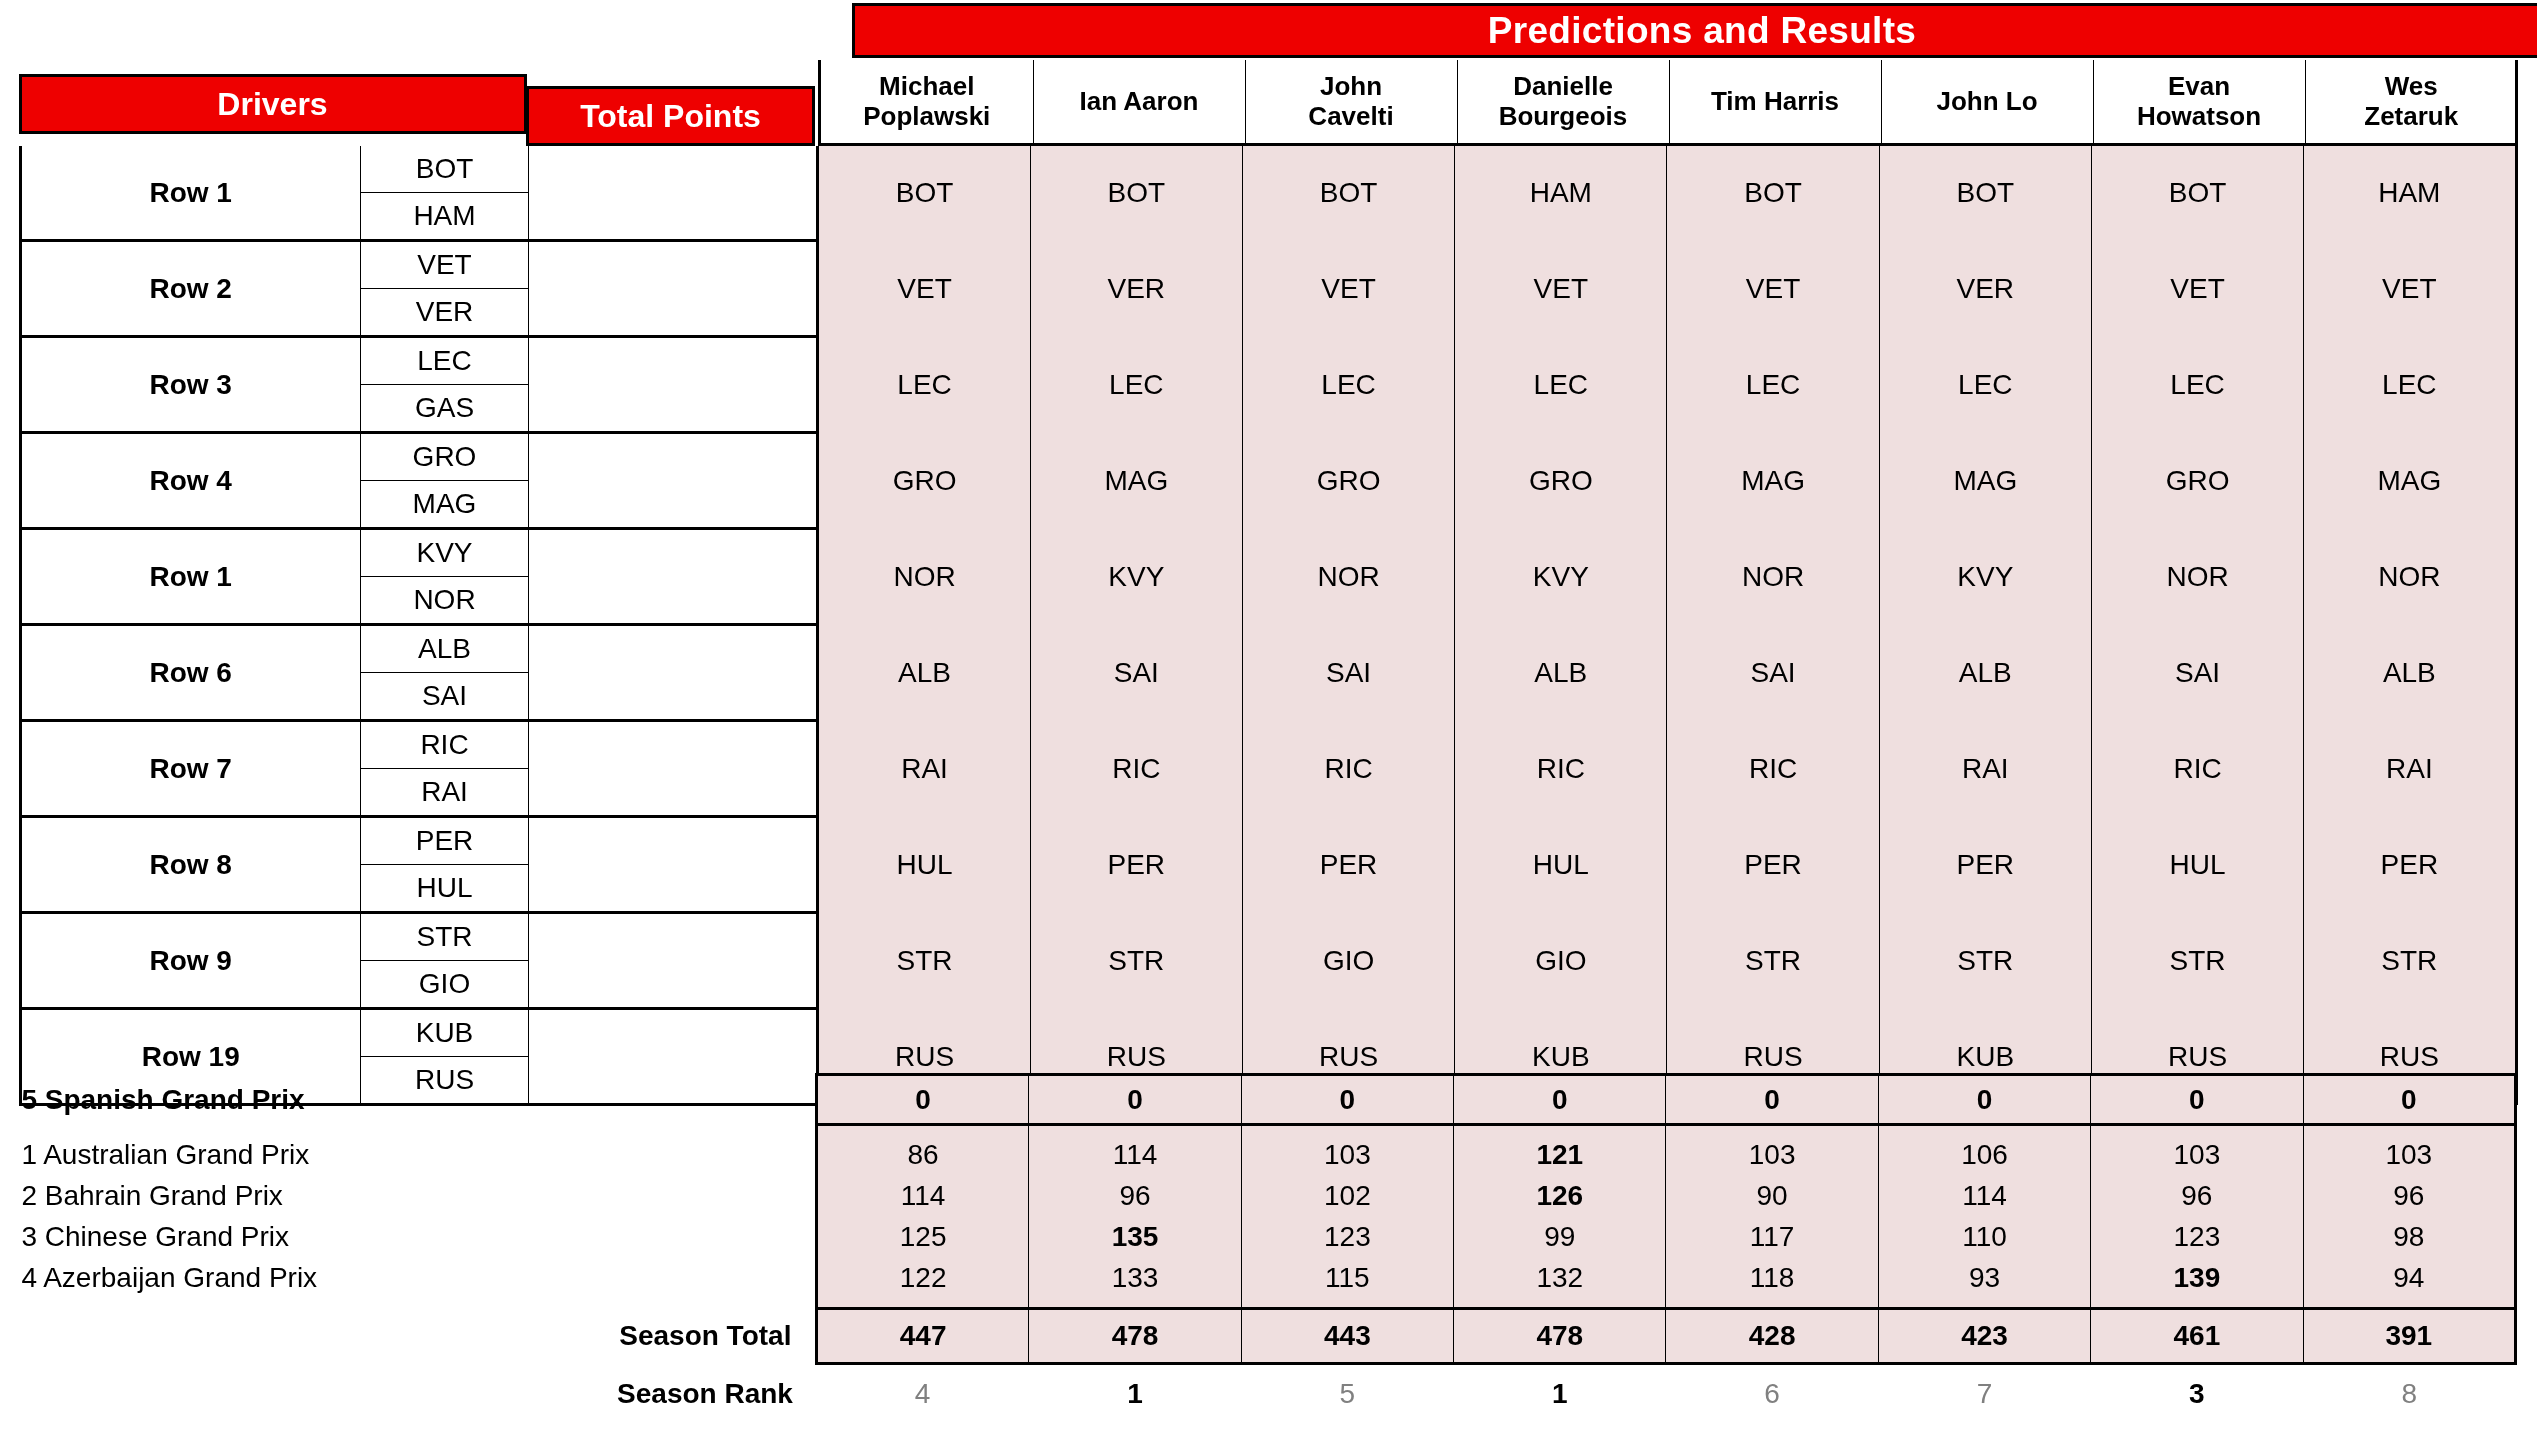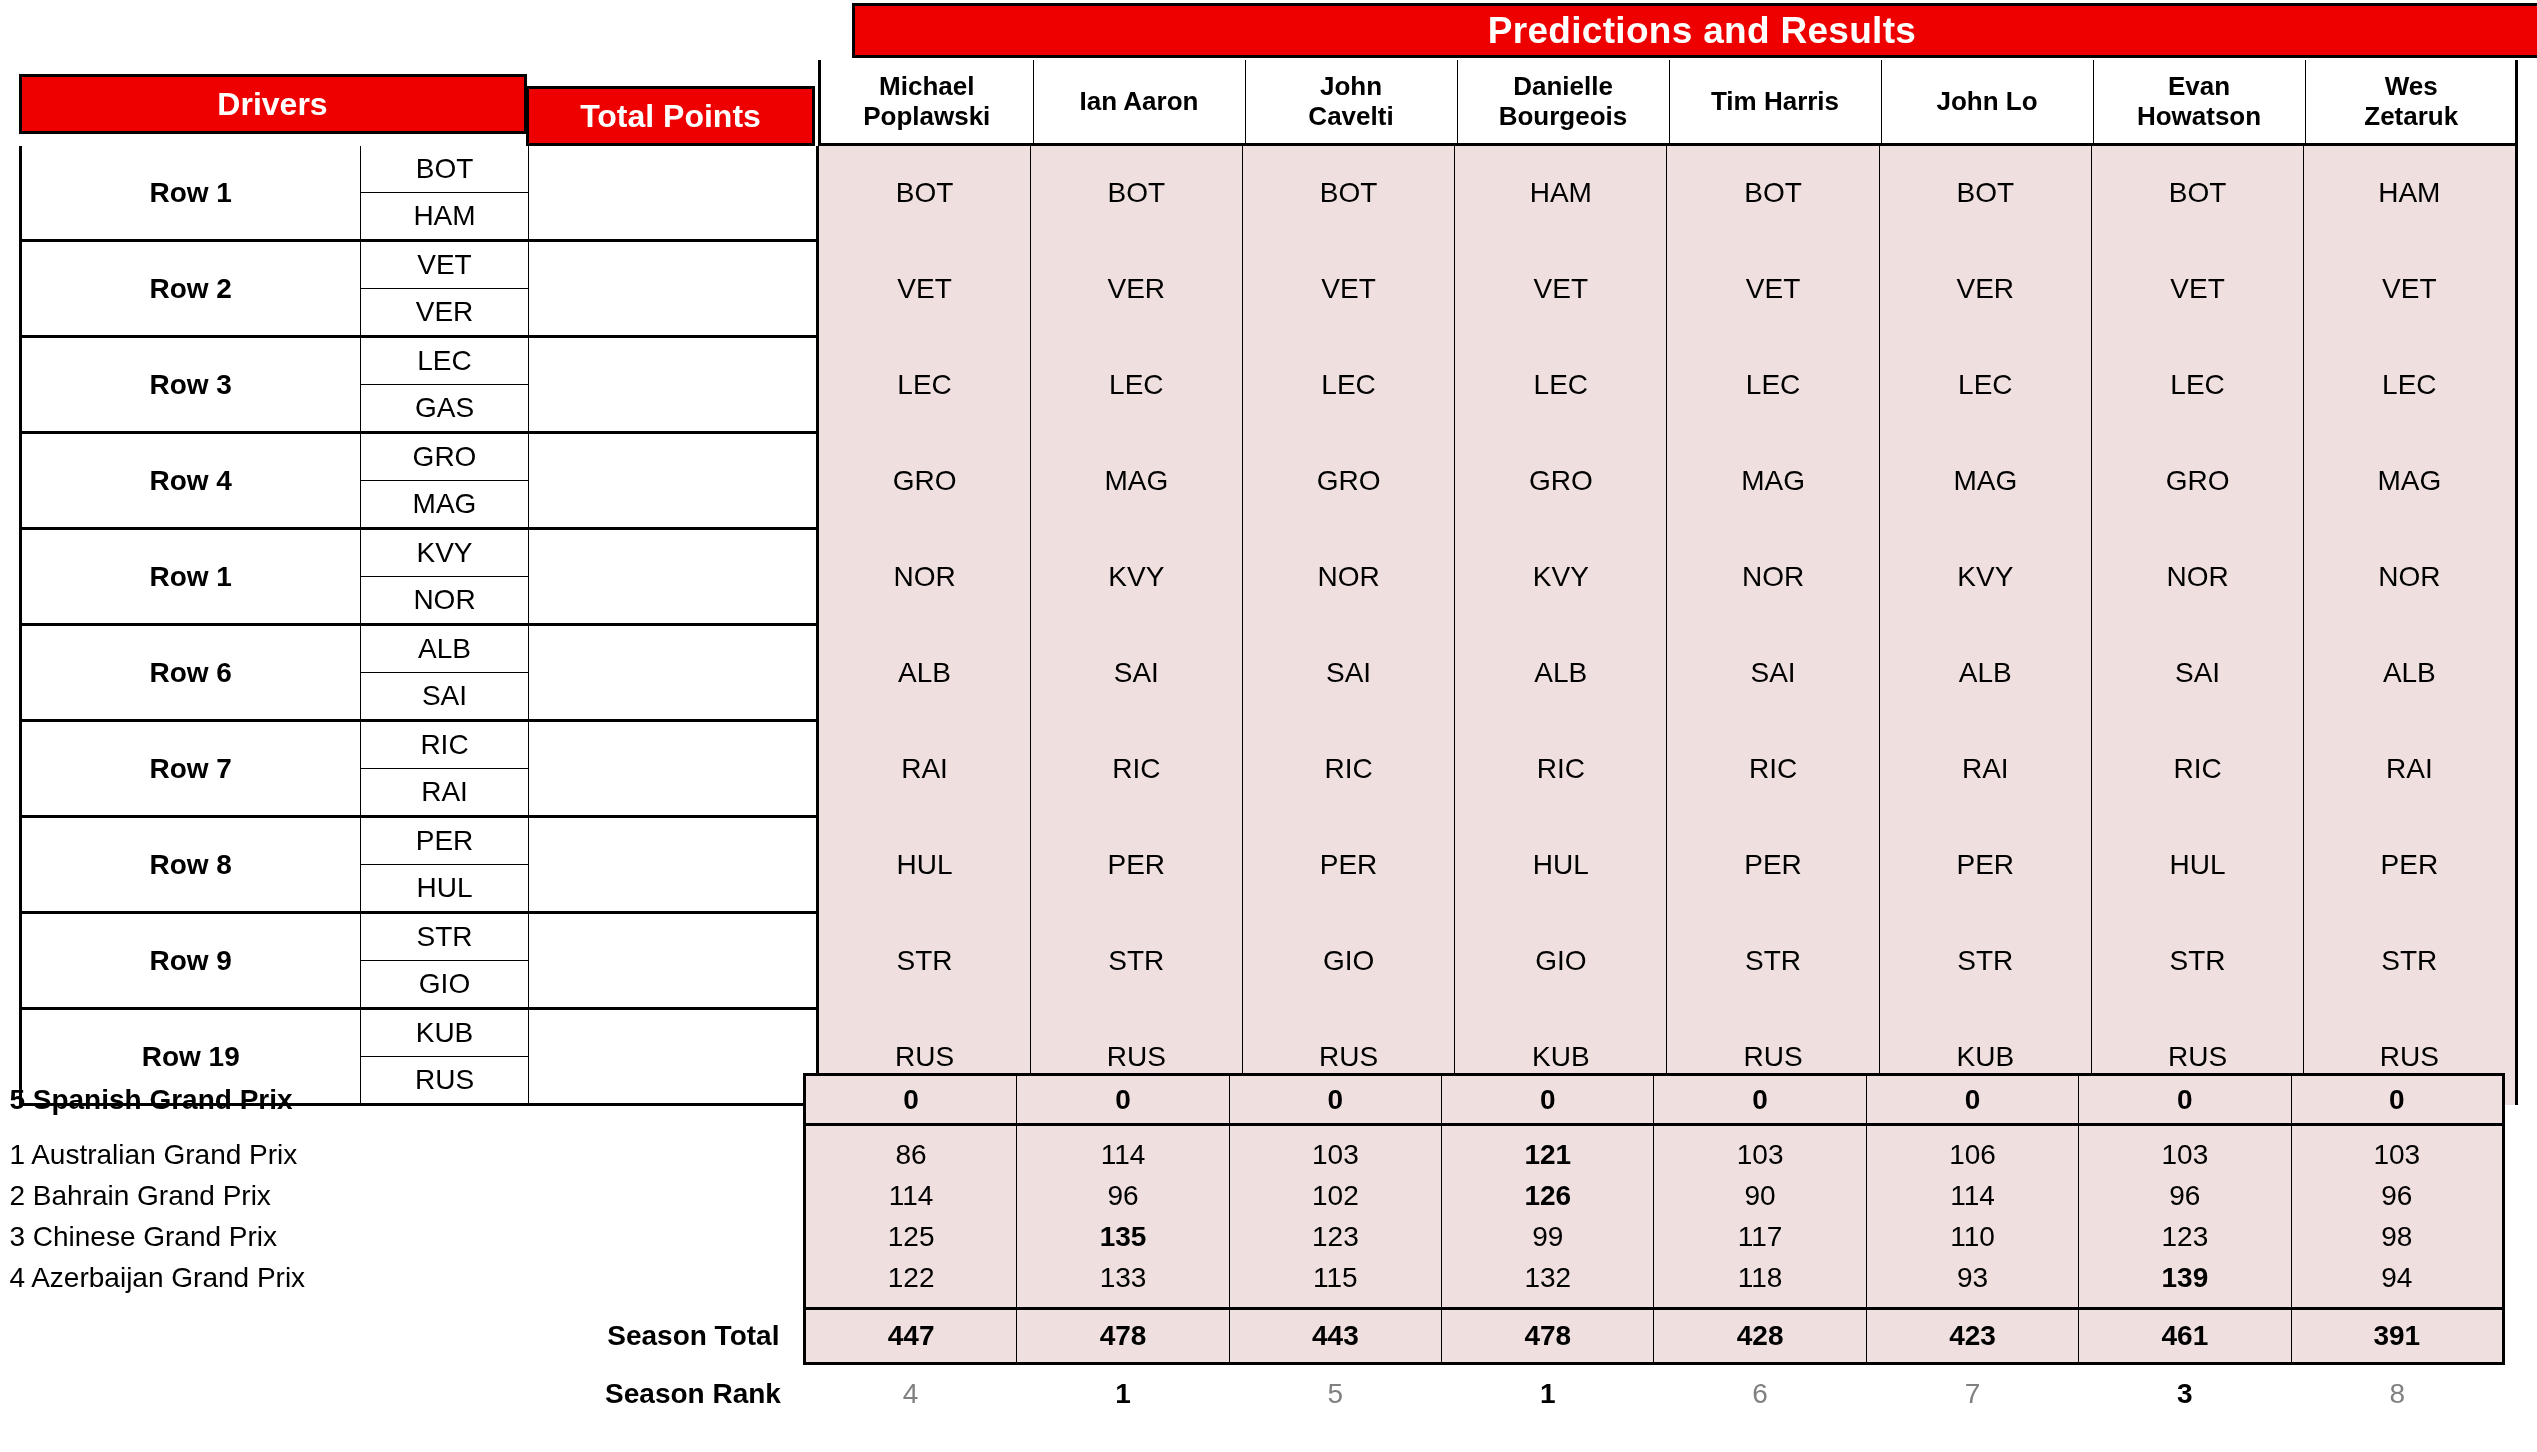--- a/index.html
+++ b/index.html
@@ -159,21 +159,21 @@
     font-size: 28px;
     border-right: 1.7px solid #000000;
     height: 92px;
   }
   .cell-pred.last { border-right: 3.4px solid #000000; }
   .cell-pred.firstcol { border-left: 3.4px solid #000000; }
 
   
   .scores {
     position: absolute;
-    left: 6px;
+    left: 18px;
     top: 1073px;
     width: 2499px;
   }
   .scores table { width: 100%; }
   .scores .lbl {
     text-align: left;
     font-size: 28px;
     padding-left: 3.4px;
   }
   .scores .lbl.bold { font-weight: bold; }

